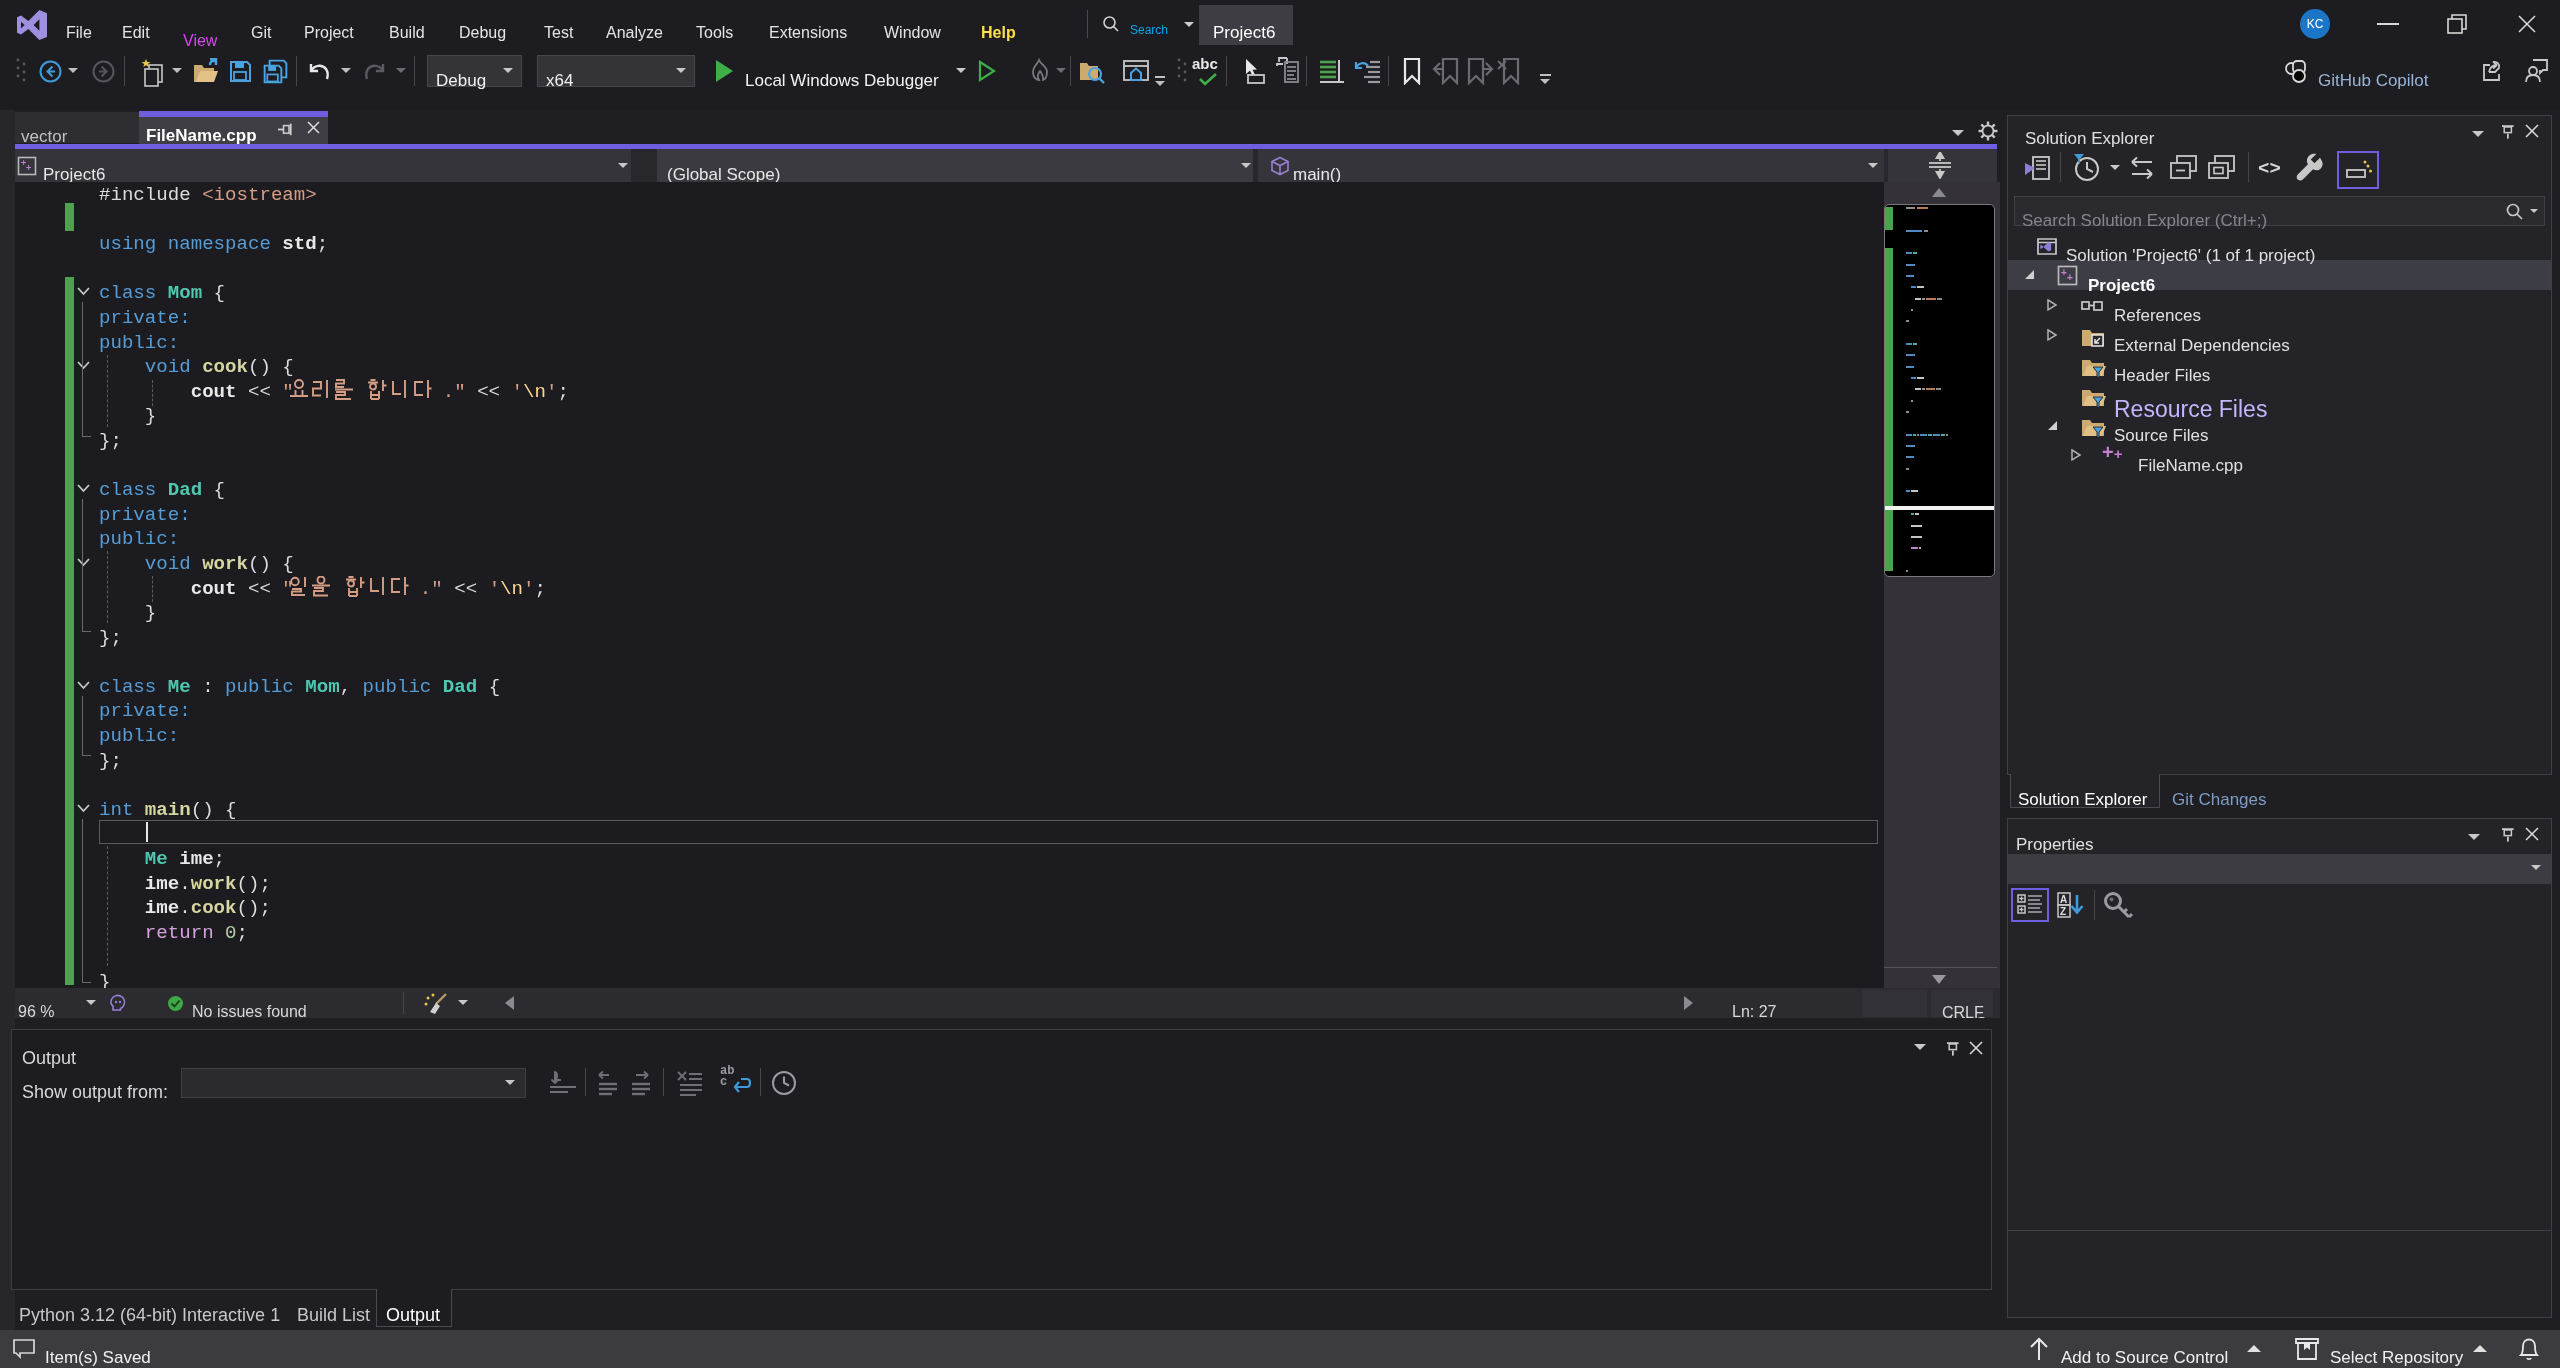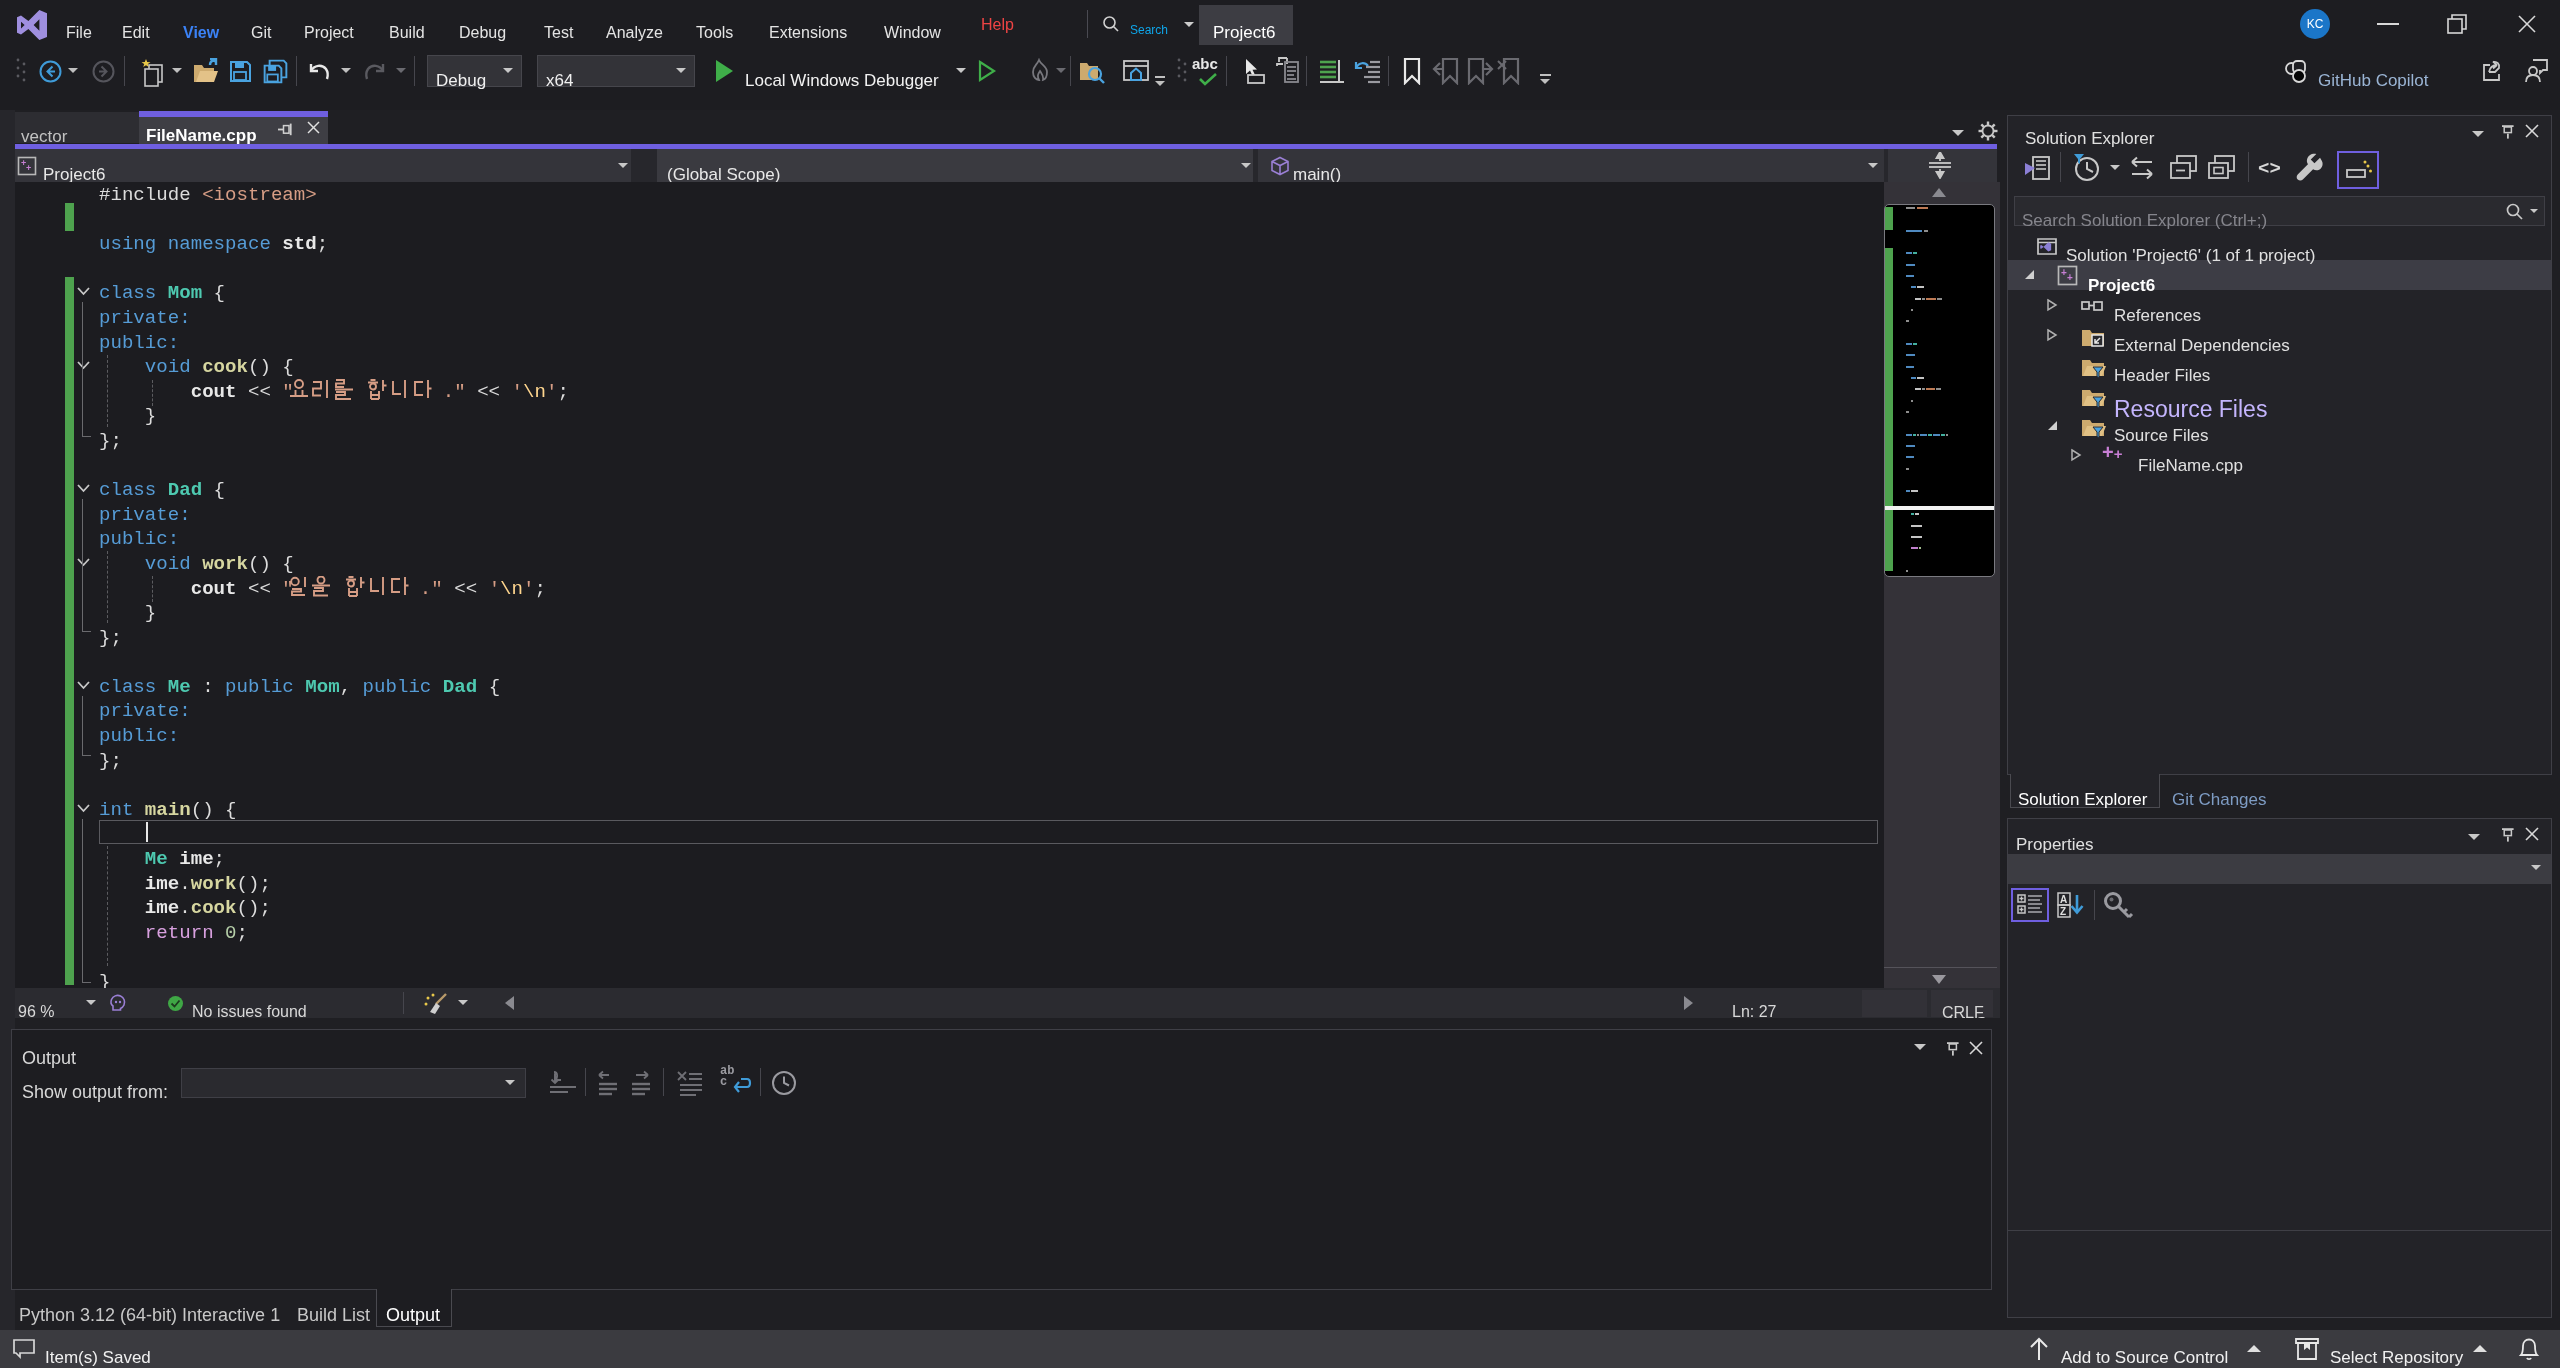--- a/index.html
+++ b/index.html
@@ -23,31 +23,31 @@
 <body>
 
 <div class="a" id="titlebar" style="left:0;top:0;width:2560px;height:48px;background:#1d1d21;"></div>
 
 <svg class="a" style="left:17px;top:10px;" width="30" height="30" viewBox="0 0 24 24">
   <path d="M17.9 0L9.1 8.8 3.2 4.4 0 5.8v12.4l3.2 1.4 5.9-4.4 8.8 8.8 6.1-2.5V2.5L17.9 0zM3.2 14.7V9.3l2.9 2.7-2.9 2.7zm14.7 1.9l-4.6-4.6 4.6-4.6v9.2z" fill="#9f8fdf"></path>
 </svg>
 <div class="a ui" style="left:0;top:0;width:1090px;height:48px;"></div>
 <div class="a ui" style="left:66px;top:15px;color:#e4e4e4;">File</div>
 <div class="a ui" style="left:122px;top:15px;color:#e4e4e4;">Edit</div>
-<div class="a ui" style="left:183px;top:15px;color:#3b82f6;font-weight:bold;">View</div>
+<div class="a ui" style="left:183px;top:23px;color:#d946ef;">View</div>
 <div class="a ui" style="left:251px;top:15px;color:#e4e4e4;">Git</div>
 <div class="a ui" style="left:304px;top:15px;color:#e4e4e4;">Project</div>
 <div class="a ui" style="left:389px;top:15px;color:#e4e4e4;">Build</div>
 <div class="a ui" style="left:459px;top:15px;color:#e4e4e4;">Debug</div>
 <div class="a ui" style="left:544px;top:15px;color:#e4e4e4;">Test</div>
 <div class="a ui" style="left:606px;top:15px;color:#e4e4e4;">Analyze</div>
 <div class="a ui" style="left:696px;top:15px;color:#e4e4e4;">Tools</div>
 <div class="a ui" style="left:769px;top:15px;color:#e4e4e4;">Extensions</div>
 <div class="a ui" style="left:884px;top:15px;color:#e4e4e4;">Window</div>
-<div class="a ui" style="left:981px;top:7px;color:#ef4444;">Help</div>
+<div class="a ui" style="left:981px;top:15px;color:#fde047;font-weight:bold;">Help</div>
 <div class="sep" style="left:1087px;top:10px;height:28px;background:#4a4a52;"></div>
 
 <svg class="a" style="left:1102px;top:15px;" width="18" height="18" viewBox="0 0 18 18">
   <circle cx="7.5" cy="7.5" r="5.5" fill="none" stroke="#d0d0d0" stroke-width="1.6"></circle>
   <line x1="11.5" y1="11.5" x2="16" y2="16" stroke="#d0d0d0" stroke-width="1.6"></line>
 </svg>
 <div class="a ui" style="left:1130px;top:14px;font-size:12px;color:#0ea5e9;">Search</div>
 <div class="a" style="left:1184px;top:22px;width:0;height:0;border:5px solid transparent;border-top-color:#cccccc;"></div>
 
 <div class="a" style="left:1199px;top:5px;width:94px;height:40px;background:#3d3d43;"></div>

